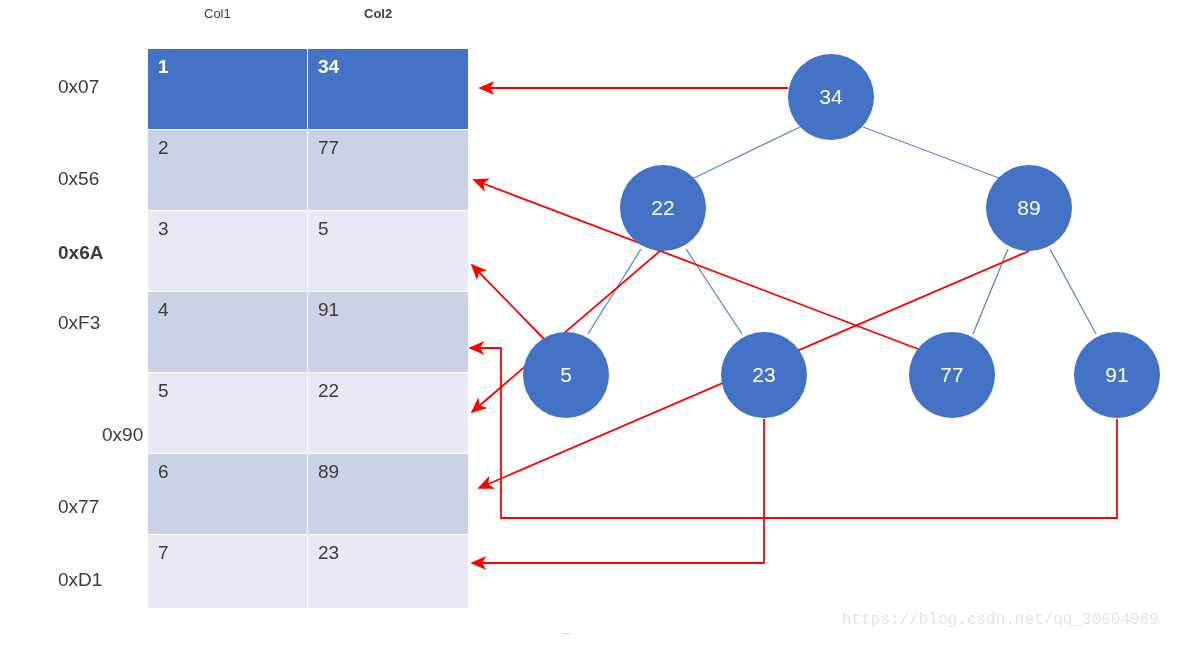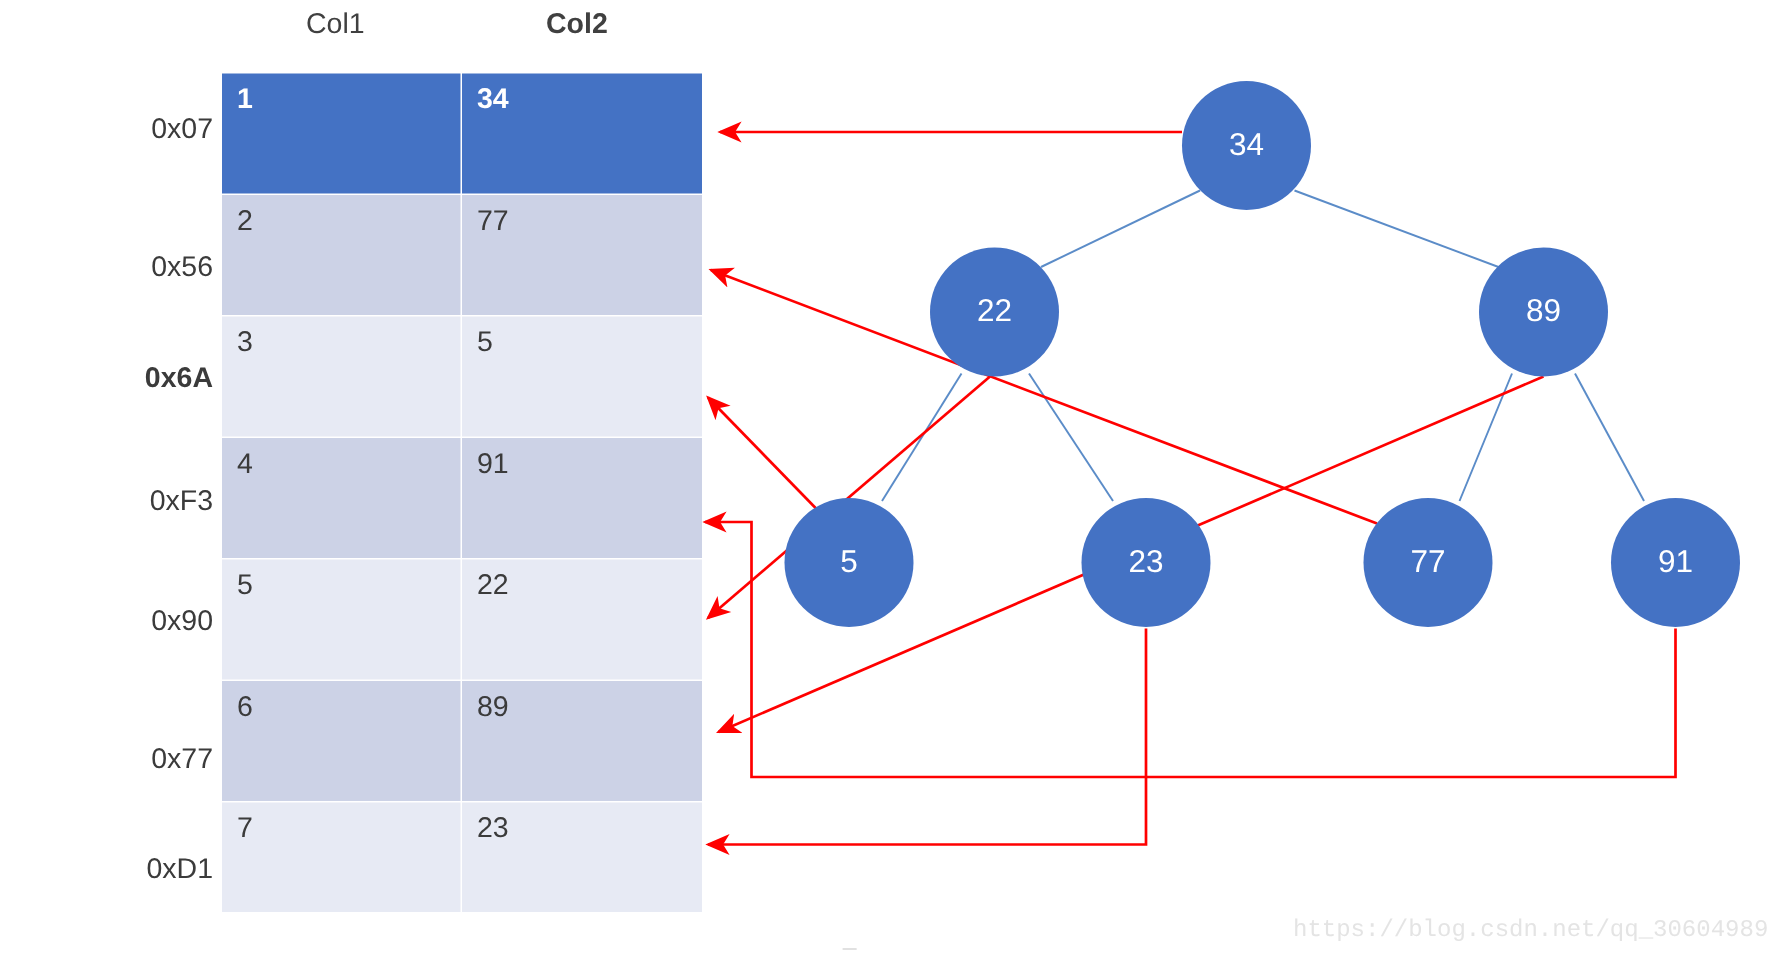--- a/index.html
+++ b/index.html
@@ -14,34 +14,33 @@
     position: relative;
     width: 1182px;
     height: 646px;
     background: #ffffff;
     overflow: hidden;
   }
 
   
   .col-header {
     position: absolute;
-    font-size: 19px;
+    font-size: 13px;
     color: #404040;
     white-space: nowrap;
   }
 
   
   .addr-label {
     position: absolute;
     left: 58px;
     width: 84px;
     font-size: 19px;
     color: #3b3b3b;
     white-space: nowrap;
-    text-align: right;
   }
 
   
   #table {
     position: absolute;
     left: 148px;
     top: 49px;
     width: 320px;
     height: 559px;
     border-collapse: collapse;
@@ -91,43 +90,42 @@
 
   
   #watermark {
     position: absolute;
     left: 842px;
     top: 611px;
     font-family: "Liberation Mono", monospace;
     font-size: 16px;
     color: #e4e4e4;
     white-space: nowrap;
-    margin-left: 20px;
   }
   #dash-mark {
     position: absolute;
     left: 562px;
     top: 617px;
     font-size: 16px;
     color: #d9d9d9;
   }
 </style>
 </head>
 <body>
 
 <div id="canvas">
 
   <div class="col-header" style="left:204px; top:6px;">Col1</div>
   <div class="col-header" style="left:364px; top:6px;font-weight:bold;">Col2</div>
 
   <div class="addr-label" style="top:76px;">0x07</div>
   <div class="addr-label" style="top:168px;">0x56</div>
   <div class="addr-label" style="top:242px;font-weight:bold;">0x6A</div>
-  <div class="addr-label" style="top:324px;">0xF3</div>
-  <div class="addr-label" style="top:404px;">0x90</div>
+  <div class="addr-label" style="top:312px;">0xF3</div>
+  <div class="addr-label" style="top:424px;margin-left:44px;">0x90</div>
   <div class="addr-label" style="top:496px;">0x77</div>
   <div class="addr-label" style="top:569px;">0xD1</div>
 
   <div id="table">
 
     <div class="trow row-head" style="top:0px;">
       <div class="cell c1">1</div>
       <div class="cell c2">34</div>
     </div>
 

